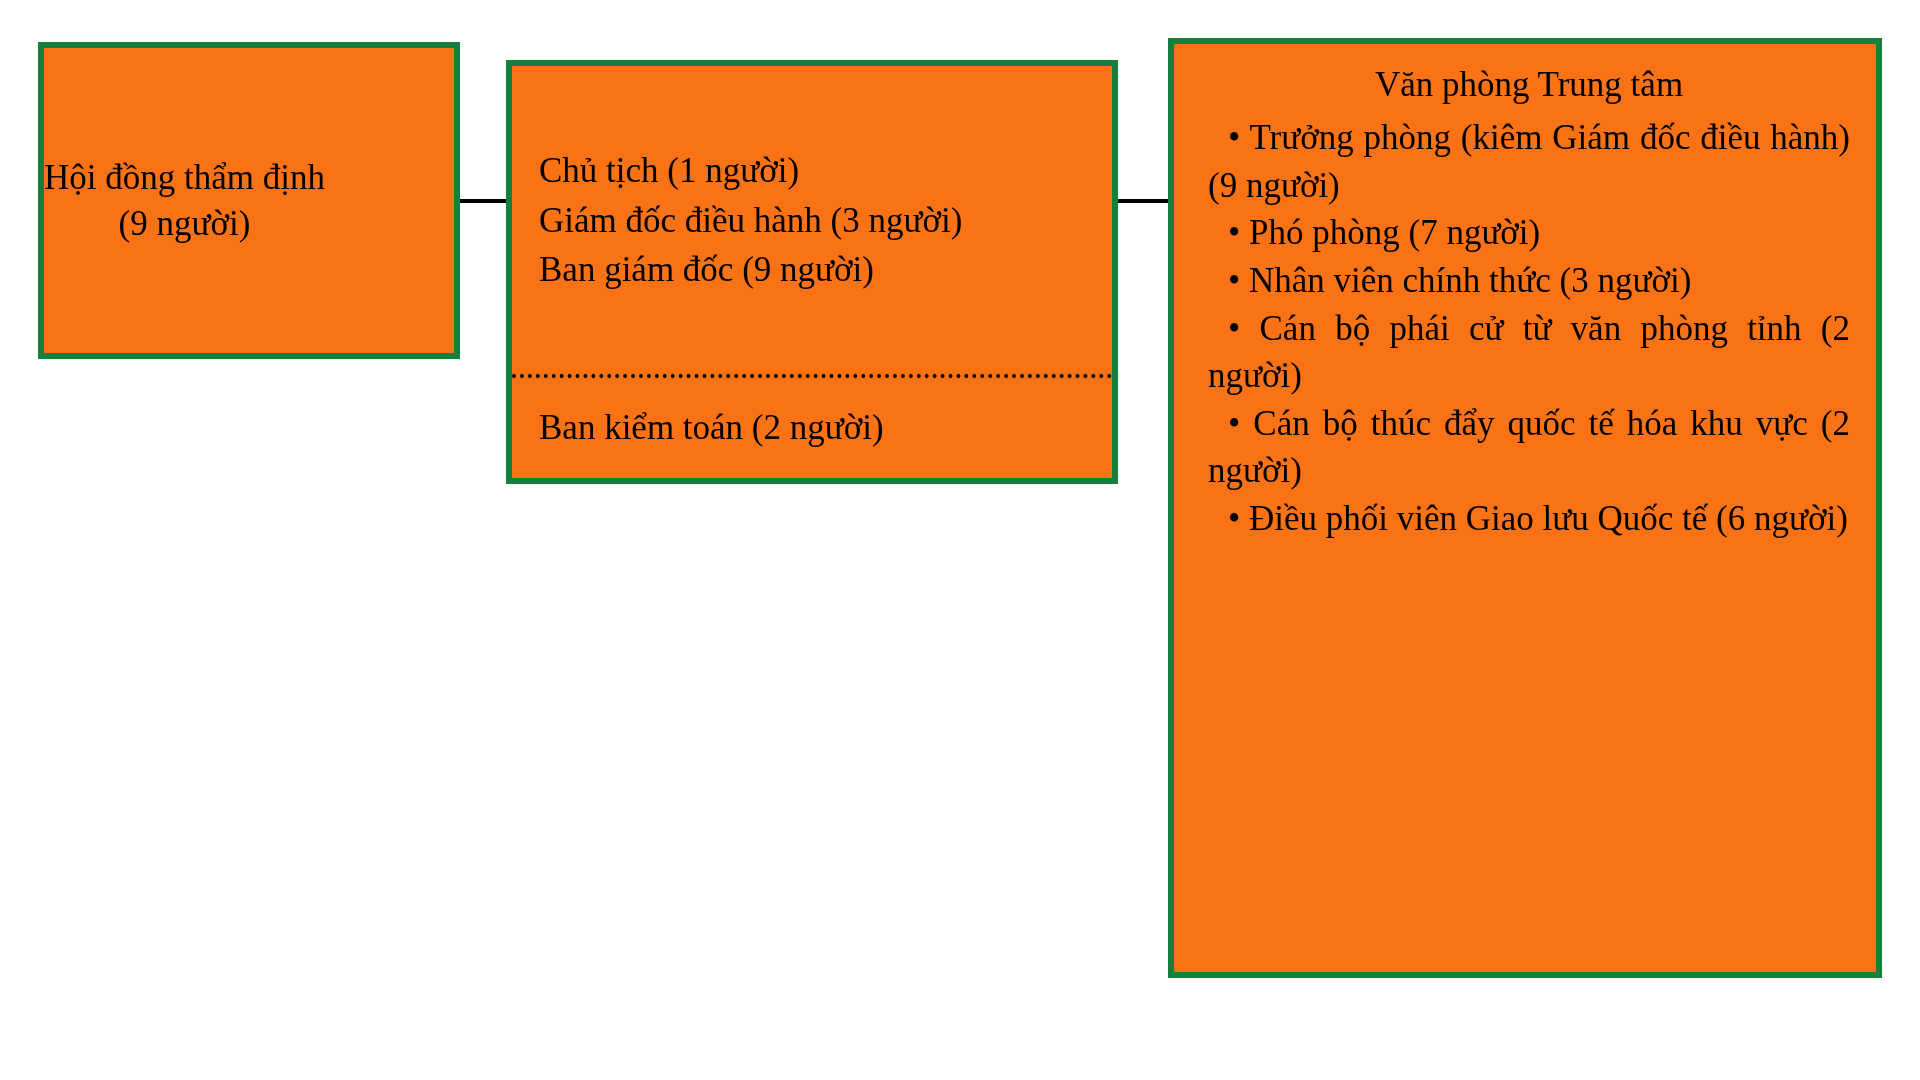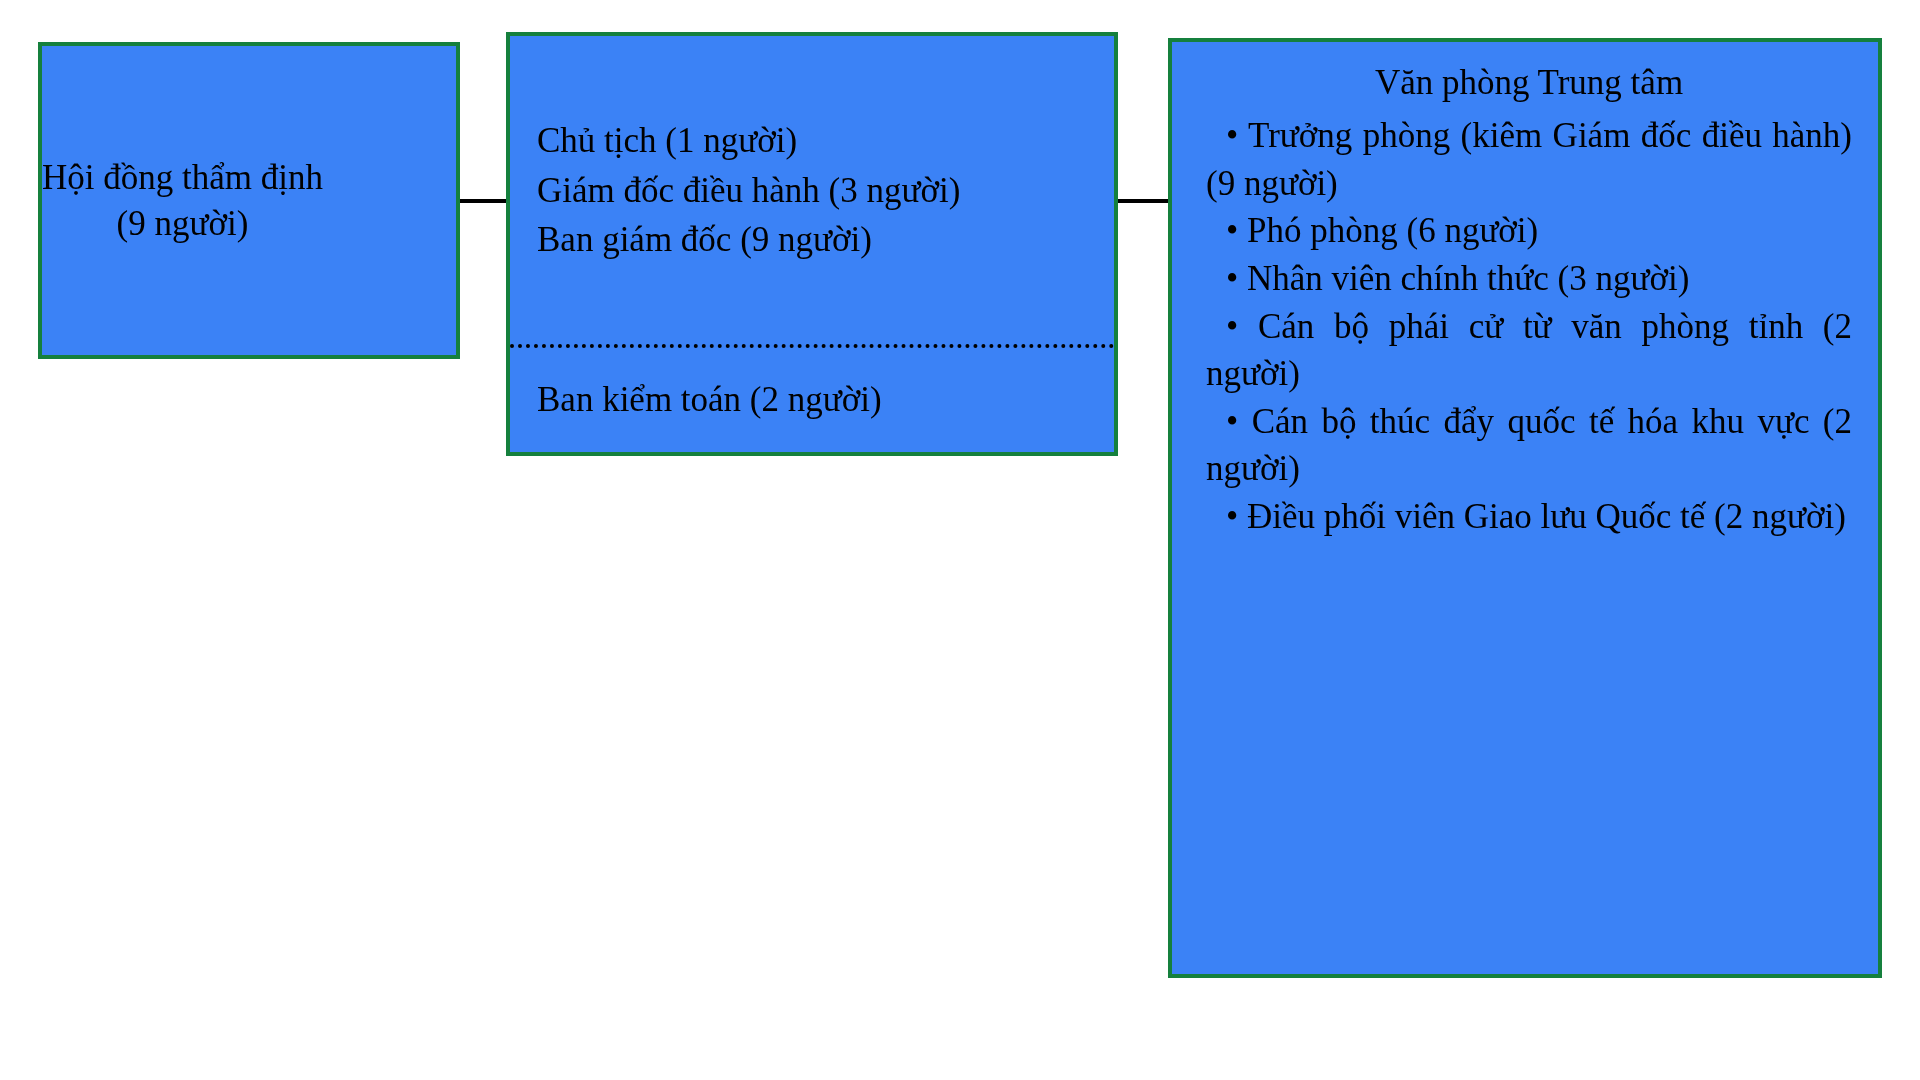--- a/index.html
+++ b/index.html
@@ -17,43 +17,43 @@
   #canvas {
     position: relative;
     width: 1920px;
     height: 1080px;
   }
 
   
   .box {
     position: absolute;
     box-sizing: border-box;
-    border: 4px solid #15803d;
-    background: #3b82f6;
+    border: 6px solid #15803d;
+    background: #f97316;
   }
 
   
   #box-council {
     left: 38px;
     top: 42px;
     width: 422px;
     height: 317px;
     display: flex;
     align-items: center;
   }
   #box-council .council-text {
     text-align: center;
     font-size: 35px;
     line-height: 1.30;
   }
 
   
   #box-board {
     left: 506px;
-    top: 32px;
+    top: 60px;
     width: 612px;
     height: 424px;
   }
   .board-upper {
     position: absolute;
     left: 0;
     right: 0;
     top: 0;
     height: 309px;
     display: flex;
@@ -162,21 +162,21 @@
   <div class="box" id="box-office">
     <div class="office-title">Văn phòng Trung tâm</div>
 
     <p class="office-item">
       <span class="dot">•</span>
       <span>Trưởng phòng (kiêm Giám đốc điều hành) (9 người)</span>
     </p>
 
     <p class="office-item">
       <span class="dot">•</span>
-      <span>Phó phòng (6 người)</span>
+      <span>Phó phòng (7 người)</span>
     </p>
 
     <p class="office-item">
       <span class="dot">•</span>
       <span>Nhân viên chính thức (3 người)</span>
     </p>
 
     <p class="office-item">
       <span class="dot">•</span>
       <span>Cán bộ phái cử từ văn phòng tỉnh (2 người)</span>
@@ -184,17 +184,17 @@
 
     <p class="office-item">
       <span class="dot">•</span>
       <span>Cán bộ thúc đẩy quốc tế hóa khu vực (2 người)</span>
     </p>
 
 
 
     <p class="office-item">
       <span class="dot">•</span>
-      <span>Điều phối viên Giao lưu Quốc tế (2 người)</span>
+      <span>Điều phối viên Giao lưu Quốc tế (6 người)</span>
     </p>
   </div>
 
 </div>
 
 </body></html>

